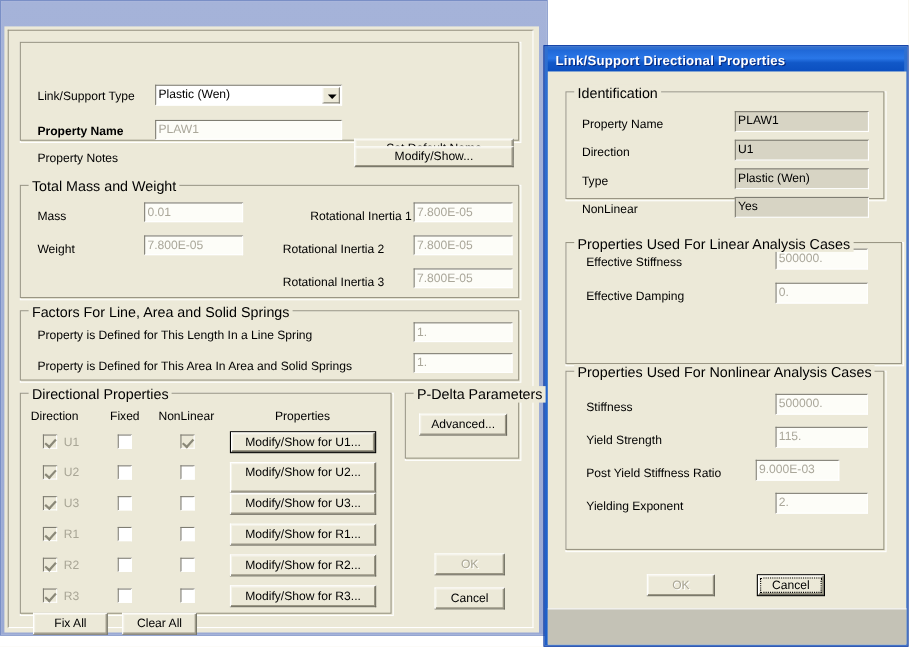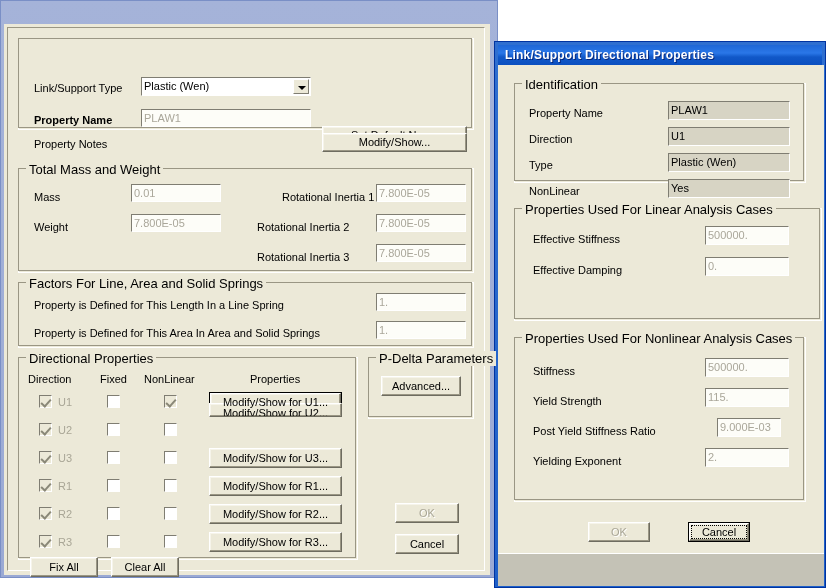--- a/index.html
+++ b/index.html
@@ -335,21 +335,21 @@
     <div class="cbwrap" style="left:35px; top:399px;">
       <span class="cb checked dis"></span>
     </div>
     <div class="lbl" style="left:54px; top:400px; color:#a9a696;">U2</div>
     <div class="cbwrap" style="left:103px; top:399px;">
       <span class="cb"></span>
     </div>
     <div class="cbwrap" style="left:160px; top:399px;">
       <span class="cb"></span>
     </div>
-    <div class="btn" style="left:205px; top:379px; width:133px; height:14px; line-height:18px;">
+    <div class="btn" style="left:205px; top:396px; width:133px; height:28px; line-height:18px;">
       <span class="btxt">Modify/Show for U2...</span>
     </div>
 
     <div class="cbwrap" style="left:35px; top:427px;">
       <span class="cb checked dis"></span>
     </div>
     <div class="lbl" style="left:54px; top:428px; color:#a9a696;">U3</div>
     <div class="cbwrap" style="left:103px; top:427px;">
       <span class="cb"></span>
     </div>
@@ -451,21 +451,21 @@
     <div class="lbl" style="left:31px; top:94px;">Type</div>
     <div class="field ro" style="left:170px; top:88px; width:122px; height:19px; line-height:17px;">
       <span>Plastic (Wen)</span>
     </div>
 
     <div class="lbl" style="left:31px; top:120px;">NonLinear</div>
     <div class="field ro" style="left:170px; top:114px; width:122px; height:19px; line-height:17px;">
       <span>Yes</span>
     </div>
 
-    <div class="group" style="left:16px; top:143px; width:308px; height:113px;padding-left:16px;">
+    <div class="group" style="left:16px; top:155px; width:308px; height:113px;padding-left:16px;">
       <span class="glegend">Properties Used For Linear Analysis Cases</span>
     </div>
 
     <div class="lbl" style="left:35px; top:168px;">Effective Stiffness</div>
     <div class="field disabled" style="left:207px; top:161px; width:84px; height:19px; line-height:17px;">
       <span>500000.</span>
     </div>
 
     <div class="lbl" style="left:35px; top:199px;">Effective Damping</div>
     <div class="field disabled" style="left:207px; top:192px; width:84px; height:19px; line-height:17px;">
@@ -480,21 +480,21 @@
     <div class="field disabled" style="left:207px; top:293px; width:84px; height:19px; line-height:17px;">
       <span>500000.</span>
     </div>
 
     <div class="lbl" style="left:35px; top:330px;">Yield Strength</div>
     <div class="field disabled" style="left:207px; top:323px; width:84px; height:19px; line-height:17px;">
       <span>115.</span>
     </div>
 
     <div class="lbl" style="left:35px; top:360px;">Post Yield Stiffness Ratio</div>
-    <div class="field disabled" style="left:219px; top:353px; width:64px; height:19px; line-height:17px;">
+    <div class="field disabled" style="left:189px; top:353px; width:76px; height:19px; line-height:17px;">
       <span>9.000E-03</span>
     </div>
 
     <div class="lbl" style="left:35px; top:390px;">Yielding Exponent</div>
     <div class="field disabled" style="left:207px; top:383px; width:84px; height:19px; line-height:17px;">
       <span>2.</span>
     </div>
 
     <div class="btn disabled" style="left:90px; top:457px; width:62px; height:20px; line-height:18px;">
       <span class="btxt">OK</span>

